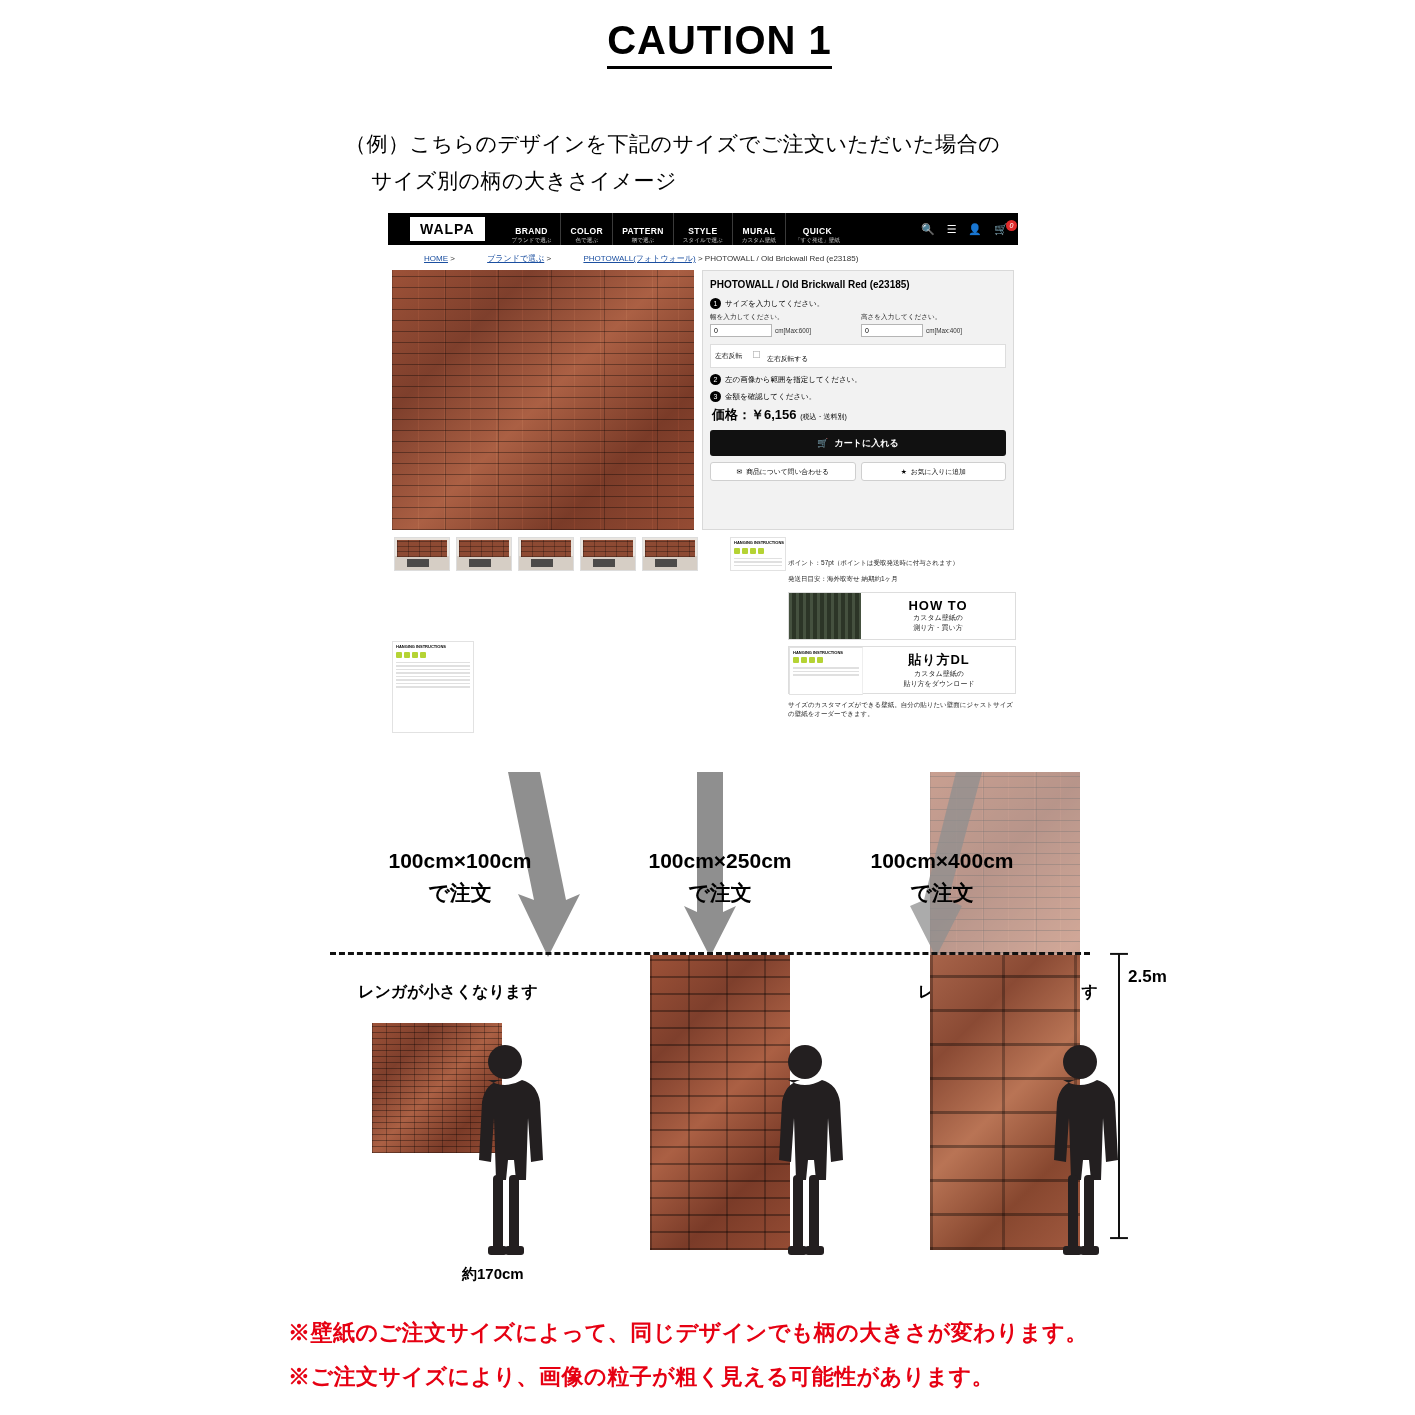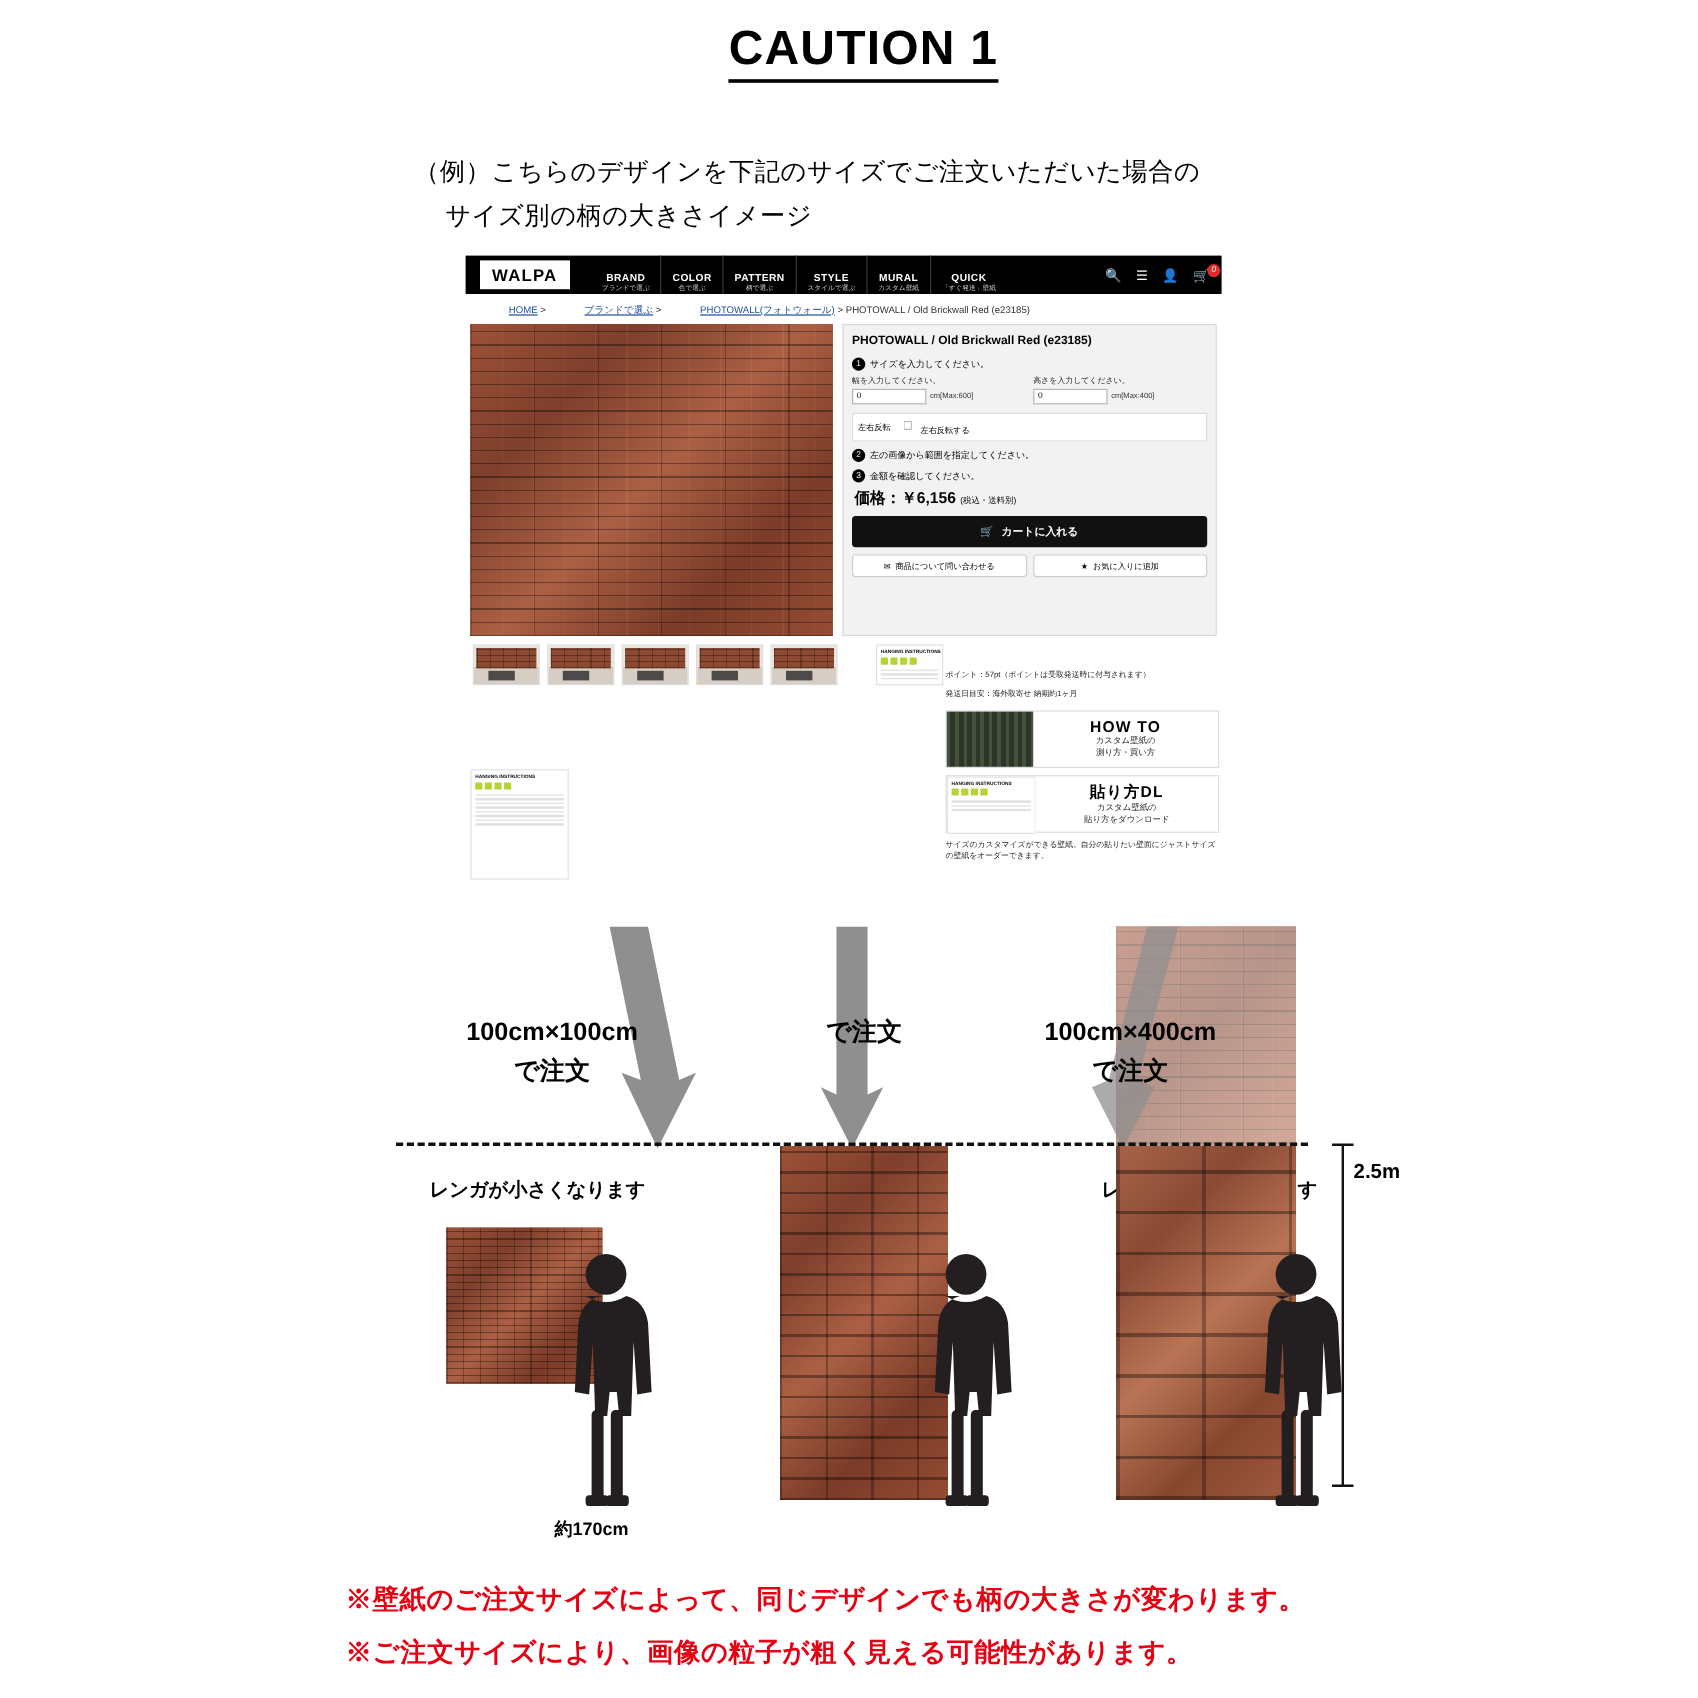--- a/index.html
+++ b/index.html
@@ -23,21 +23,21 @@
   
   .screenshot{
     position:absolute;left:388px;top:213px;width:630px;height:545px;
     background:#ffffff;
   }
   .site-header{
     height:32px;background:#000;display:flex;align-items:center;color:#fff;
   }
   .brand-logo{
     background:#fff;color:#000;font-weight:bold;font-size:14px;
-    padding:4px 10px;margin-left:12px;letter-spacing:1px;
+    padding:4px 10px;margin-left:22px;letter-spacing:1px;
   }
   .nav{display:flex;align-items:center;margin-left:18px;height:100%;}
   .nav-item{
     padding:0 9px;height:100%;display:flex;flex-direction:column;
     justify-content:flex-end;align-items:center;border-left:1px solid #3a3a3a;
   }
   .nav-item:first-child{border-left:none;}
   .nav-item .t1{font-size:8.5px;font-weight:bold;letter-spacing:.4px;}
   .nav-item .t2{font-size:5.6px;color:#cfcfcf;margin-top:1px;}
   .header-icons{margin-left:auto;display:flex;align-items:center;gap:12px;padding-right:10px;}
@@ -381,20 +381,21 @@
 </svg>
 <svg class="arrow" style="left:908px;top:772px;" width="80" height="185" viewBox="0 0 80 185">
   <polygon points="48,0 74,0 40,128 54,134 28,185 2,134 16,128" fill="#8f8f8f" opacity=".75"></polygon>
 </svg>
 
 <div class="size-label" style="left:330px;top:845px;width:260px;">
   <div>100cm×100cm</div>
   <div>で注文</div>
 </div>
 <div class="size-label" style="left:590px;top:845px;width:260px;">
+  <div>100cm×250cm</div>
   <div>で注文</div>
 </div>
 <div class="size-label" style="left:812px;top:845px;width:260px;">
   <div>100cm×400cm</div>
   <div>で注文</div>
 </div>
 
 <div class="dashed-line"></div>
 <svg class="height-mark" width="22" height="312" viewBox="0 0 22 312">
   <line x1="11" y1="14" x2="11" y2="300" stroke="#111" stroke-width="2"></line>

